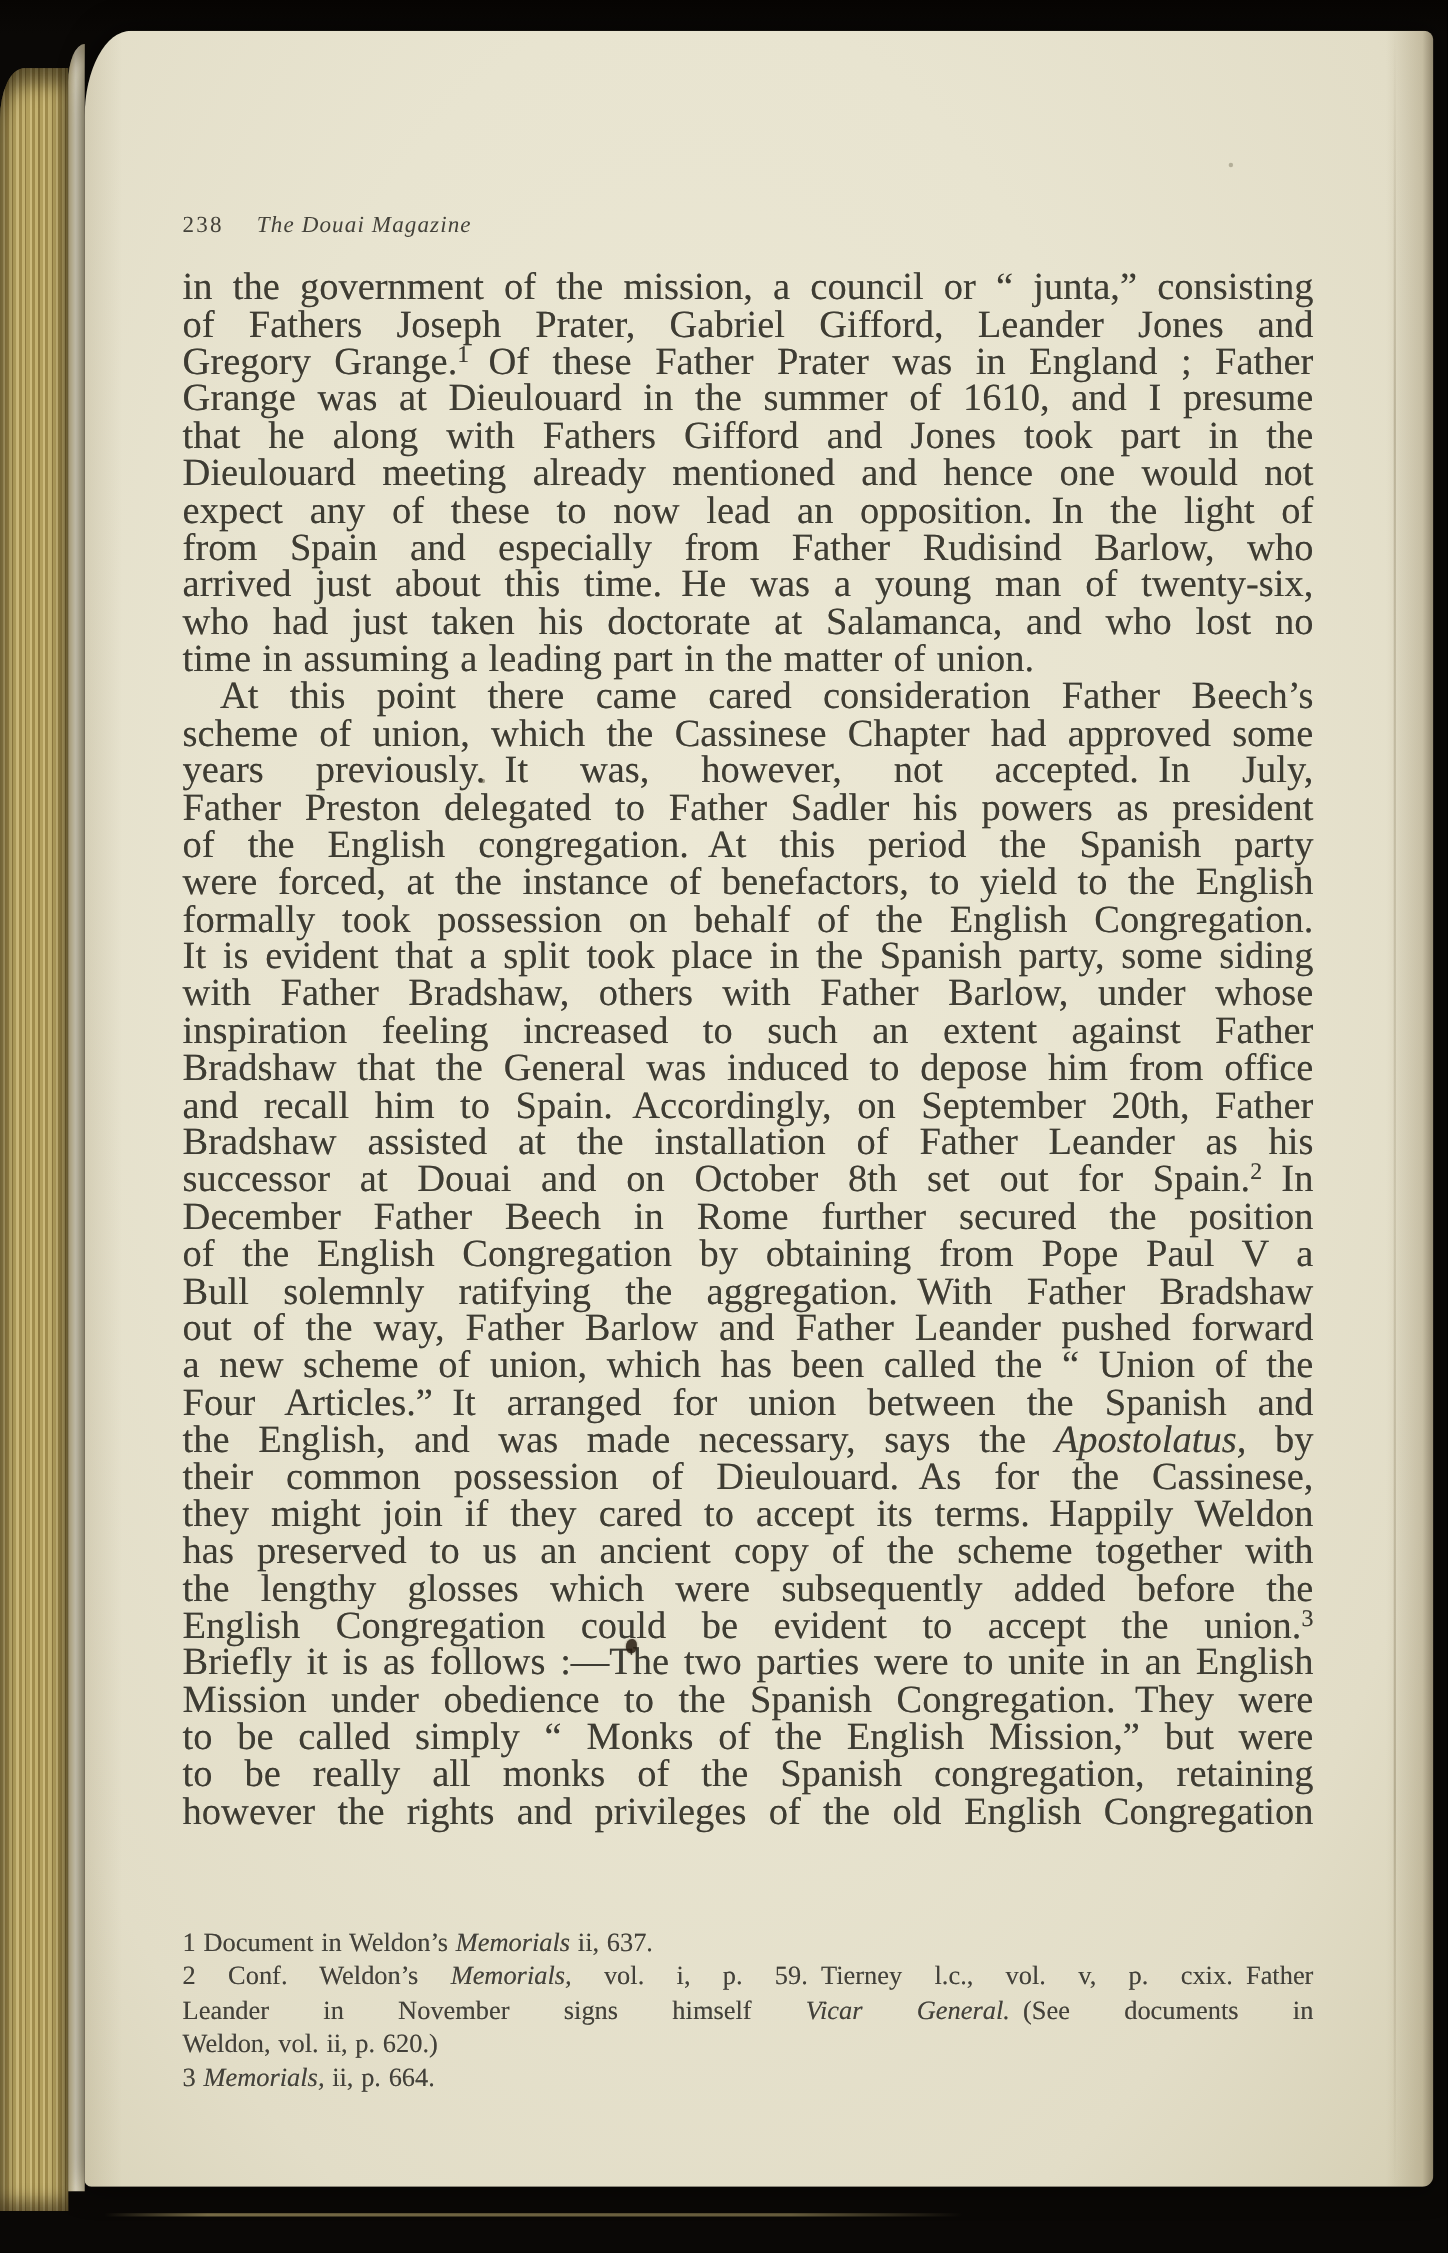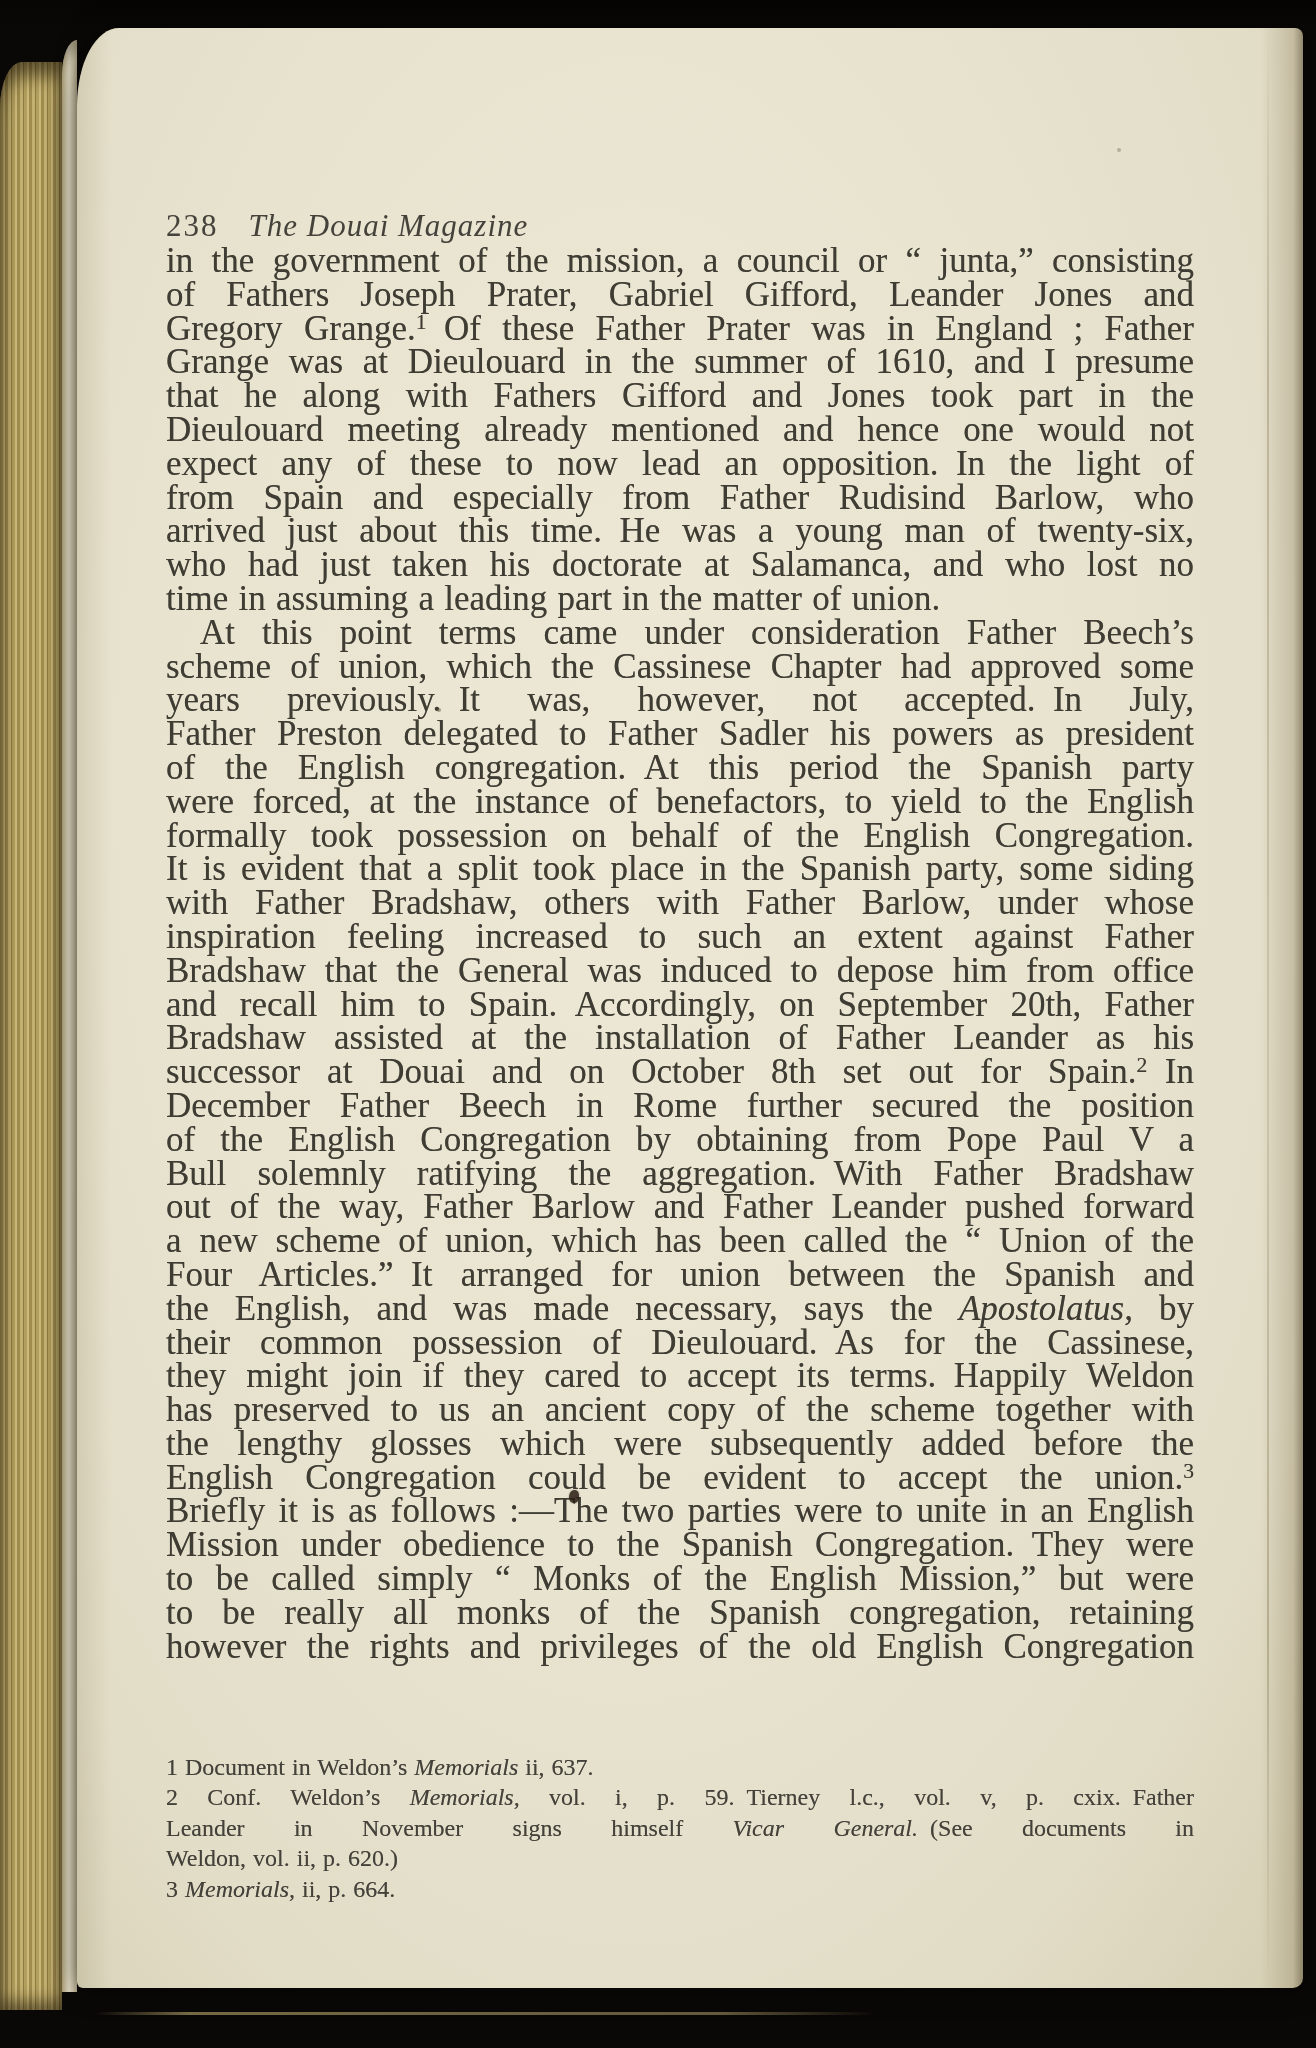--- a/index.html
+++ b/index.html
@@ -20,22 +20,22 @@
   
   .page{position:absolute;left:77px;top:28px;width:1226px;height:1960px;
         background:
           linear-gradient(to right, rgba(125,108,66,.16) 0,rgba(125,108,66,0) 34px),
           linear-gradient(to right, rgba(0,0,0,0) 96.5%, rgba(125,108,70,.28) 99.2%, rgba(70,55,28,.5) 100%),
           radial-gradient(ellipse at 45% 38%, #ece8d5 0%, #e8e4d0 45%, #e2ddc7 78%, #d6d0b5 98%);
         border-top-left-radius:42px 78px;border-top-right-radius:8px;
         border-bottom-right-radius:10px;border-bottom-left-radius:6px;
         box-shadow:0 0 26px rgba(0,0,0,.55);
         color:#3e3c33;}
-  .header{position:absolute;left:89px;top:180px;width:1028px;height:40px;
-          font-size:31px;white-space:nowrap;color:#44423a;}
+  .header{position:absolute;left:89px;top:164px;width:1028px;height:40px;
+          font-size:21px;white-space:nowrap;color:#44423a;}
   .pnum{letter-spacing:2px;}
   .ptitle{font-style:italic;margin-left:30px;letter-spacing:1px;}
   .body{position:absolute;left:89px;top:216px;width:1028px;
         font-size:35px;line-height:33.8px;word-spacing:1.5px;
         text-shadow:0 0 .5px rgba(62,60,51,.55);}
   .footnotes{position:absolute;left:89px;top:1724px;width:1028px;
         font-size:24px;line-height:30.4px;word-spacing:1px;color:#43413a;
         text-shadow:0 0 .4px rgba(62,60,51,.5);}
   .tline{text-align:center;text-align-last:left;}
   .tline.just{text-align:justify;text-align-last:justify;}
@@ -71,21 +71,21 @@
         <div class="tline just"><span>of Fathers Joseph Prater, Gabriel Gifford, Leander Jones and</span></div>
         <div class="tline just"><span>Gregory Grange.</span><span class="sup">1</span><span> Of these Father Prater was in England ; Father</span></div>
         <div class="tline just"><span>Grange was at Dieulouard in the summer of 1610, and I presume</span></div>
         <div class="tline just"><span>that he along with Fathers Gifford and Jones took part in the</span></div>
         <div class="tline just"><span>Dieulouard meeting already mentioned and hence one would not</span></div>
         <div class="tline just"><span>expect any of these to now lead an opposition. In the light of</span></div>
         <div class="tline just"><span>from Spain and especially from Father Rudisind Barlow, who</span></div>
         <div class="tline just"><span>arrived just about this time. He was a young man of twenty-six,</span></div>
         <div class="tline just"><span>who had just taken his doctorate at Salamanca, and who lost no</span></div>
         <div class="tline"><span>time in assuming a leading part in the matter of union.</span></div>
-        <div class="tline just ind"><span>At this point terms came under consideration Father Beech’s</span></div>
+        <div class="tline just ind"><span>At this point there came cared consideration Father Beech’s</span></div>
         <div class="tline just"><span>scheme of union, which the Cassinese Chapter had approved some</span></div>
         <div class="tline just"><span>years previously. It was, however, not accepted. In July,</span></div>
         <div class="tline just"><span>Father Preston delegated to Father Sadler his powers as president</span></div>
         <div class="tline just"><span>of the English congregation. At this period the Spanish party</span></div>
         <div class="tline just"><span>were forced, at the instance of benefactors, to yield to the English</span></div>
         <div class="tline just"><span>formally took possession on behalf of the English Congregation.</span></div>
         <div class="tline just"><span>It is evident that a split took place in the Spanish party, some siding</span></div>
         <div class="tline just"><span>with Father Bradshaw, others with Father Barlow, under whose</span></div>
         <div class="tline just"><span>inspiration feeling increased to such an extent against Father</span></div>
         <div class="tline just"><span>Bradshaw that the General was induced to depose him from office</span></div>

